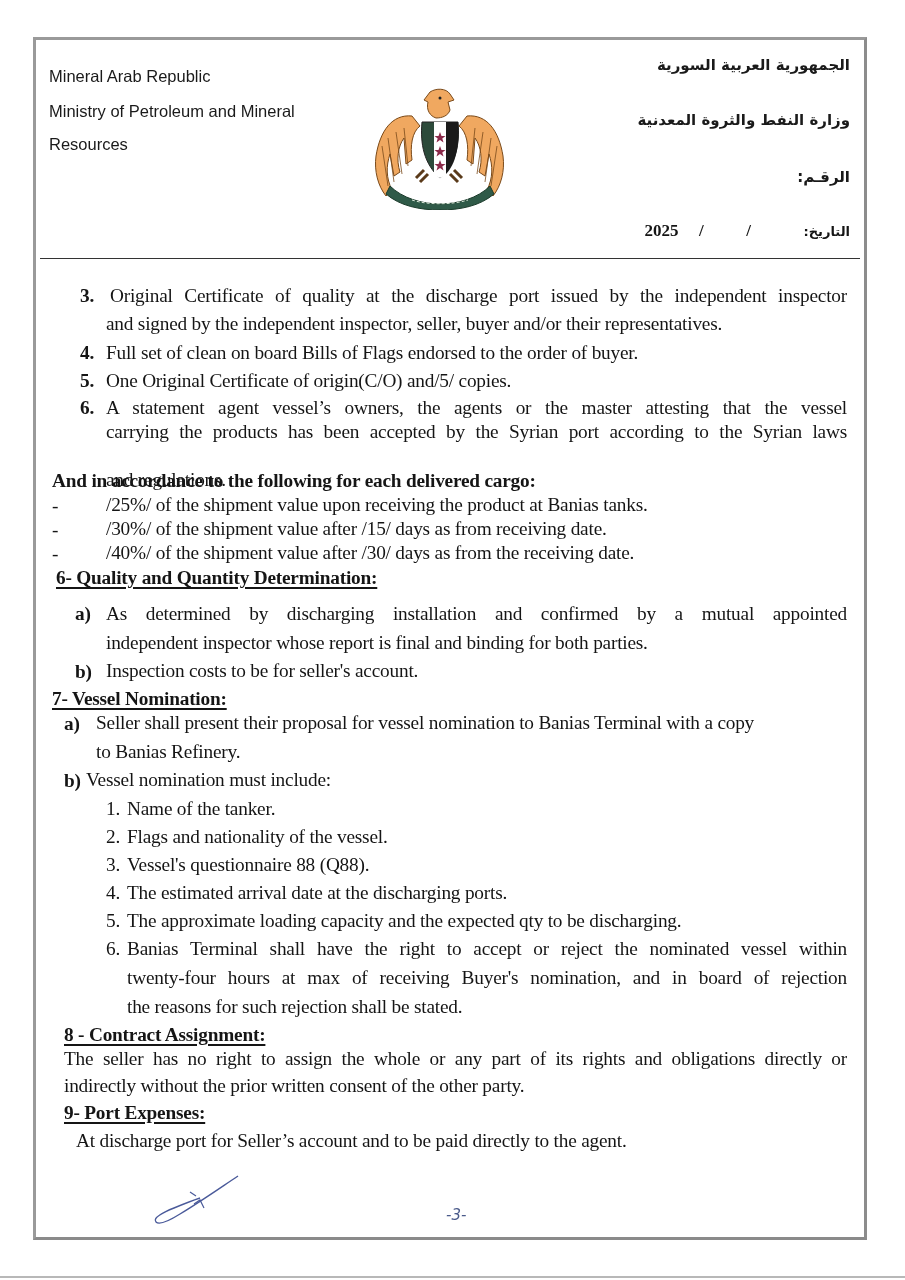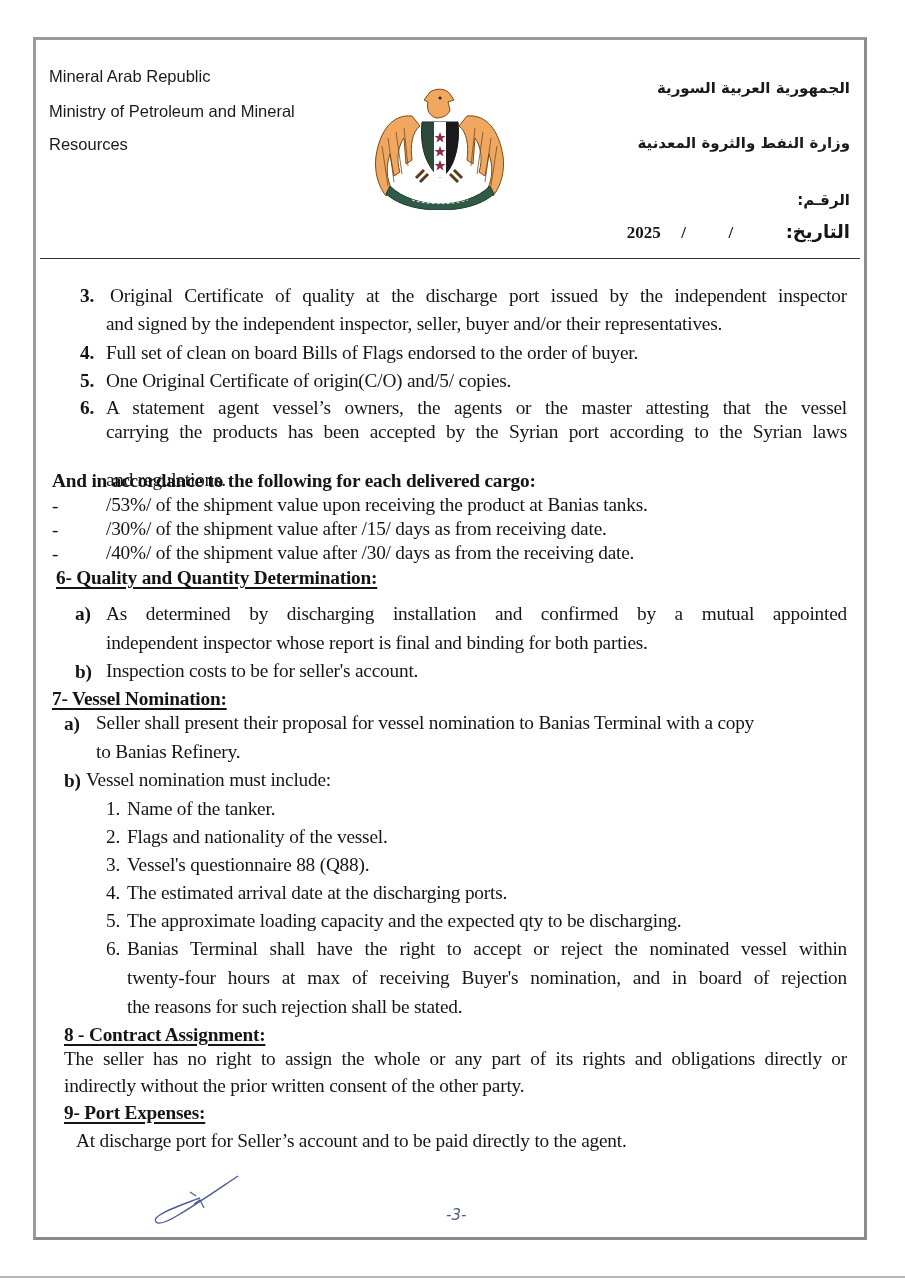--- a/index.html
+++ b/index.html
@@ -1,20 +1,20 @@
 <!DOCTYPE html>
 <html><head>
 <meta charset="utf-8">
 <style>
   html, body { margin: 0; padding: 0; background: #ffffff; }
   body { width: 905px; height: 1280px; position: relative; overflow: hidden; font-family: "Liberation Serif", serif; color: #151515; }
   .frame { position: absolute; left: 33px; top: 37px; width: 834px; height: 1203px; border: 3px solid #9a9a9a; border-right-color:#8c8c8c; border-bottom-color:#8a8a8a; box-sizing: border-box; }
   .bottom-rule { position: absolute; left: 0; top: 1276px; width: 905px; height: 2px; background: #b8b8b8; }
   .hdr-en { position: absolute; left: 49px; font-family: "Liberation Sans", sans-serif; font-size: 16.5px; color: #1a1a1a; }
-  .hdr-ar { position: absolute; right: 55px; direction: rtl; font-family: "DejaVu Sans", sans-serif; font-weight: bold; font-size: 15px; color: #1a1a1a; margin-top: 23px; }
+  .hdr-ar { position: absolute; right: 55px; direction: rtl; font-family: "DejaVu Sans", sans-serif; font-weight: bold; font-size: 15px; color: #1a1a1a; }
   .date-row { position: absolute; right: 55px; top: 221px; direction: rtl; font-weight: bold; font-size: 17px; }
   .date-row span { display: inline-block; text-align: center; }
   .hdr-divider { position: absolute; left: 40px; top: 258px; width: 820px; height: 1px; background: #333; }
   .emblem { position: absolute; left: 372px; top: 86px; width: 135px; height: 124px; }
   .t { position: absolute; font-size: 19.3px; line-height: 1; white-space: nowrap; letter-spacing: -0.2px; }
   .b { font-weight: bold; }
   .u { text-decoration: underline; text-decoration-thickness: 1.5px; text-underline-offset: 3px; }
   .just { white-space: normal; text-align: justify; text-align-last: justify; }
   .sig { position: absolute; left: 150px; top: 1170px; width: 95px; height: 60px; }
   .pageno { position: absolute; left: 446px; top: 1206px; font-family: "DejaVu Sans", sans-serif; font-size: 15px; color: #4a5a8a; font-style: italic; }
@@ -56,21 +56,21 @@
   <g>
     <path d="M18 100 C30 112 50 118 68 118 C86 118 106 112 118 100 L122 108 C108 120 88 124 68 124 C48 124 28 120 14 108 Z" fill="#2f5a48" stroke="#1a3a2a" stroke-width="1"></path>
     <path d="M40 114 C55 119 80 119 96 114" stroke="#d8e8d8" stroke-width="1" fill="none" stroke-dasharray="3 2"></path>
   </g>
 </svg>
 
 <div class="hdr-ar" style="top:56px">الجمهورية العربية السورية</div>
 <div class="hdr-ar" style="top:111px">وزارة النفط والثروة المعدنية</div>
 <div class="hdr-ar" style="top:168px">الرقـم:</div>
 <div class="date-row">
-  <span class="hdr-date-label" style="font-family:'DejaVu Sans',sans-serif;font-size:18px;">التاريخ:</span>
+  <span class="hdr-date-label" style="font-family:'DejaVu Sans',sans-serif;font-size:13px;">التاريخ:</span>
   <span style="width:44px"></span>
   <span>/</span>
   <span style="width:34px"></span>
   <span>/</span>
   <span style="width:12px"></span>
   <span>2025</span>
 </div>
 <div class="hdr-divider"></div>
 
 <div>
@@ -86,21 +86,21 @@
 
   <div class="t b" style="left:80px;top:398px">6.</div>
   <div class="t just" style="left:106px;top:398px;width:741px">A statement agent vessel’s owners, the agents or the master attesting that the vessel</div>
   <div class="t just" style="left:106px;top:422px;width:741px">carrying the products has been accepted by the Syrian port according to the Syrian laws</div>
   <div class="t" style="left:106px;top:470px">and regulations.</div>
 </div>
 
 <div>
   <div class="t b" style="left:52px;top:471px">And in accordance to the following for each delivered cargo:</div>
   <div class="t" style="left:52px;top:496px">-</div>
-  <div class="t" style="left:106px;top:495px">/53%/ of the shipment value upon receiving the product at Banias tanks.</div>
+  <div class="t" style="left:106px;top:495px">/25%/ of the shipment value upon receiving the product at Banias tanks.</div>
   <div class="t" style="left:52px;top:520px">-</div>
   <div class="t" style="left:106px;top:519px">/30%/ of the shipment value after /15/ days as from receiving date.</div>
   <div class="t" style="left:52px;top:544px">-</div>
   <div class="t" style="left:106px;top:543px">/40%/ of the shipment value after /30/ days as from the receiving date.</div>
 </div>
 
 <div>
   <div class="t b u" style="left:56px;top:568px">6- Quality and Quantity Determination:</div>
   <div class="t b" style="left:75px;top:604px">a)</div>
   <div class="t just" style="left:106px;top:604px;width:741px">As determined by discharging installation and confirmed by a mutual appointed</div>

